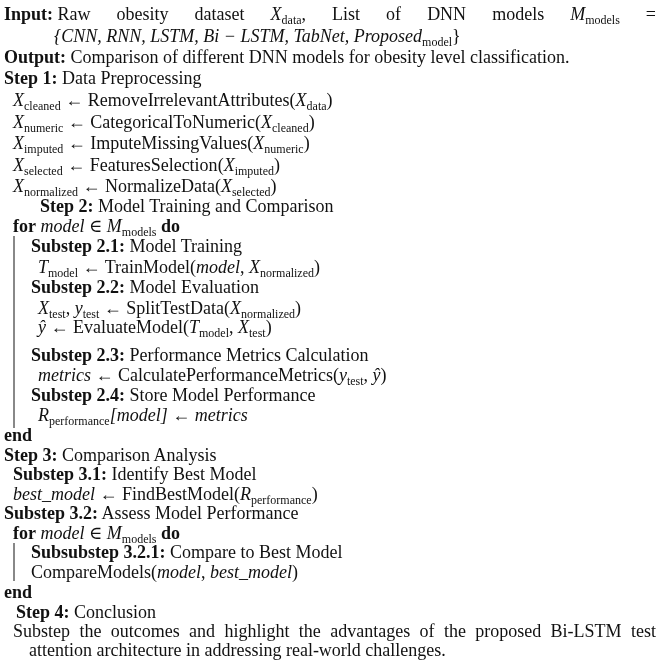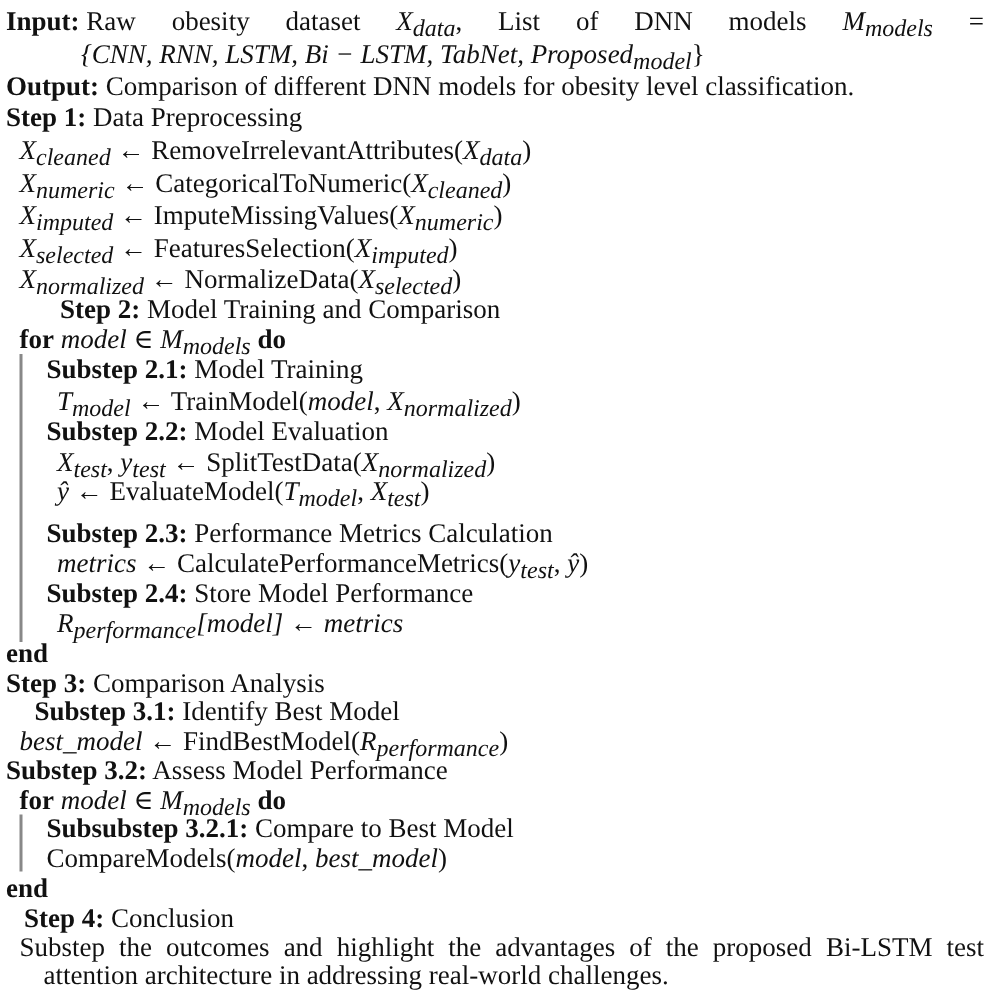--- a/index.html
+++ b/index.html
@@ -1,21 +1,21 @@
 <!DOCTYPE html>
 <html><head>
 <meta charset="utf-8">
 <style>
   html, body { margin:0; padding:0; background:#ffffff; }
   body { width:660px; height:661px; position:relative; overflow:hidden;
          font-family:"Liberation Serif","DejaVu Serif",serif; color:#111; font-size:18px; }
   .ln { position:absolute; white-space:nowrap; line-height:20px; }
   b { font-weight:bold; }
   i, .m { font-style:italic; }
-  sub { font-size:16px; font-style:italic; vertical-align:-4px; line-height:0; }
+  sub { font-size:12px; vertical-align:-4px; line-height:0; }
   .bar { position:absolute; width:2px; background:#888; }
   .just { display:flex; justify-content:space-between; width:652px; }
 </style>
 </head>
 <body>
 
 <div class="ln just" style="top:4px;left:4px;">
   <span><b>Input:</b> <span>Raw</span></span>
   <span>obesity</span>
   <span>dataset</span>
@@ -89,21 +89,21 @@
 <div class="ln" style="top:405px;left:38px;">
   <i>R</i><sub>performance</sub><i>[model]</i> <span>←</span> <i>metrics</i>
 </div>
 <div class="ln" style="top:425px;left:4px;">
   <b>end</b>
 </div>
 
 <div class="ln" style="top:445px;left:4px;">
   <b>Step 3:</b> <span>Comparison Analysis</span>
 </div>
-<div class="ln" style="top:464px;left:23px;">
+<div class="ln" style="top:464px;left:13px;">
   <b>Substep 3.1:</b> <span>Identify Best Model</span>
 </div>
 <div class="ln" style="top:484px;left:13px;">
   <i>best_model</i> <span>←</span> <span>FindBestModel</span>(<i>R</i><sub>performance</sub>)
 </div>
 <div class="ln" style="top:503px;left:4px;">
   <b>Substep 3.2:</b> <span>Assess Model Performance</span>
 </div>
 <div class="ln" style="top:523px;left:13px;">
   <b>for</b> <i>model</i> <span>∈</span> <i>M</i><sub>models</sub> <b>do</b>

